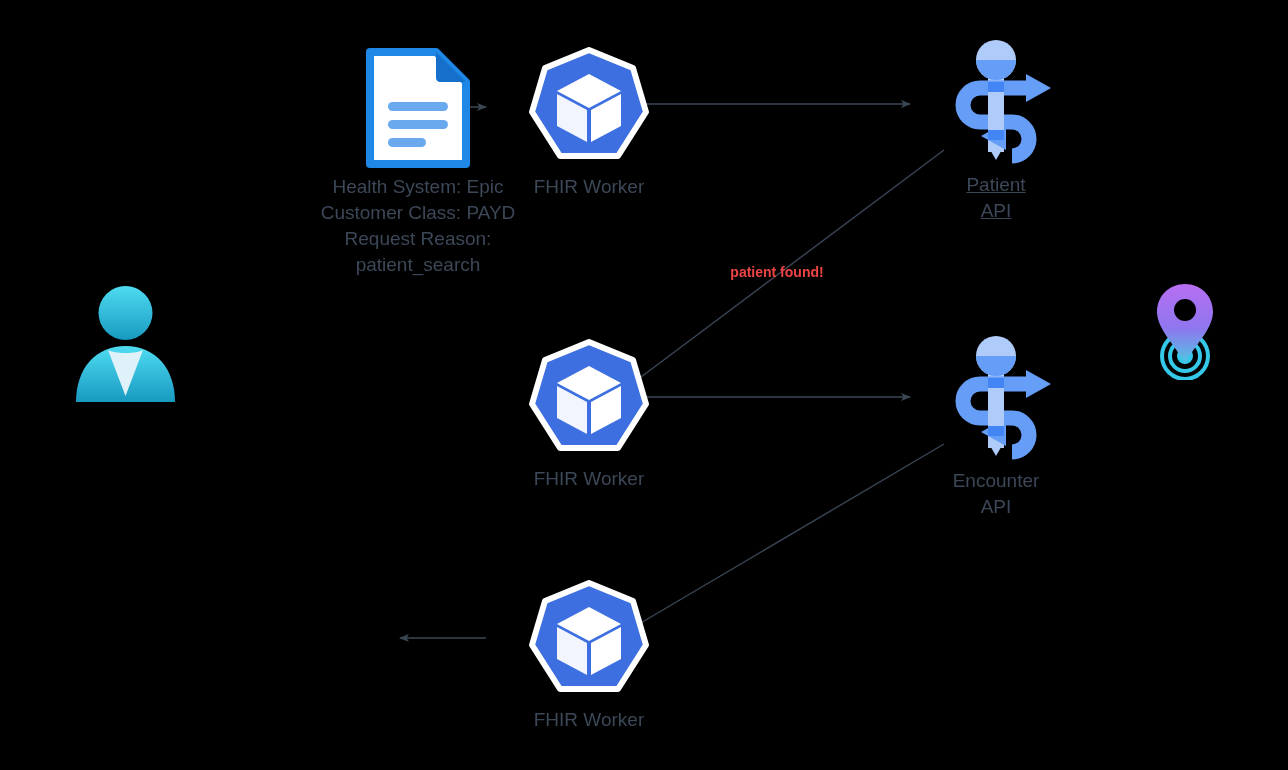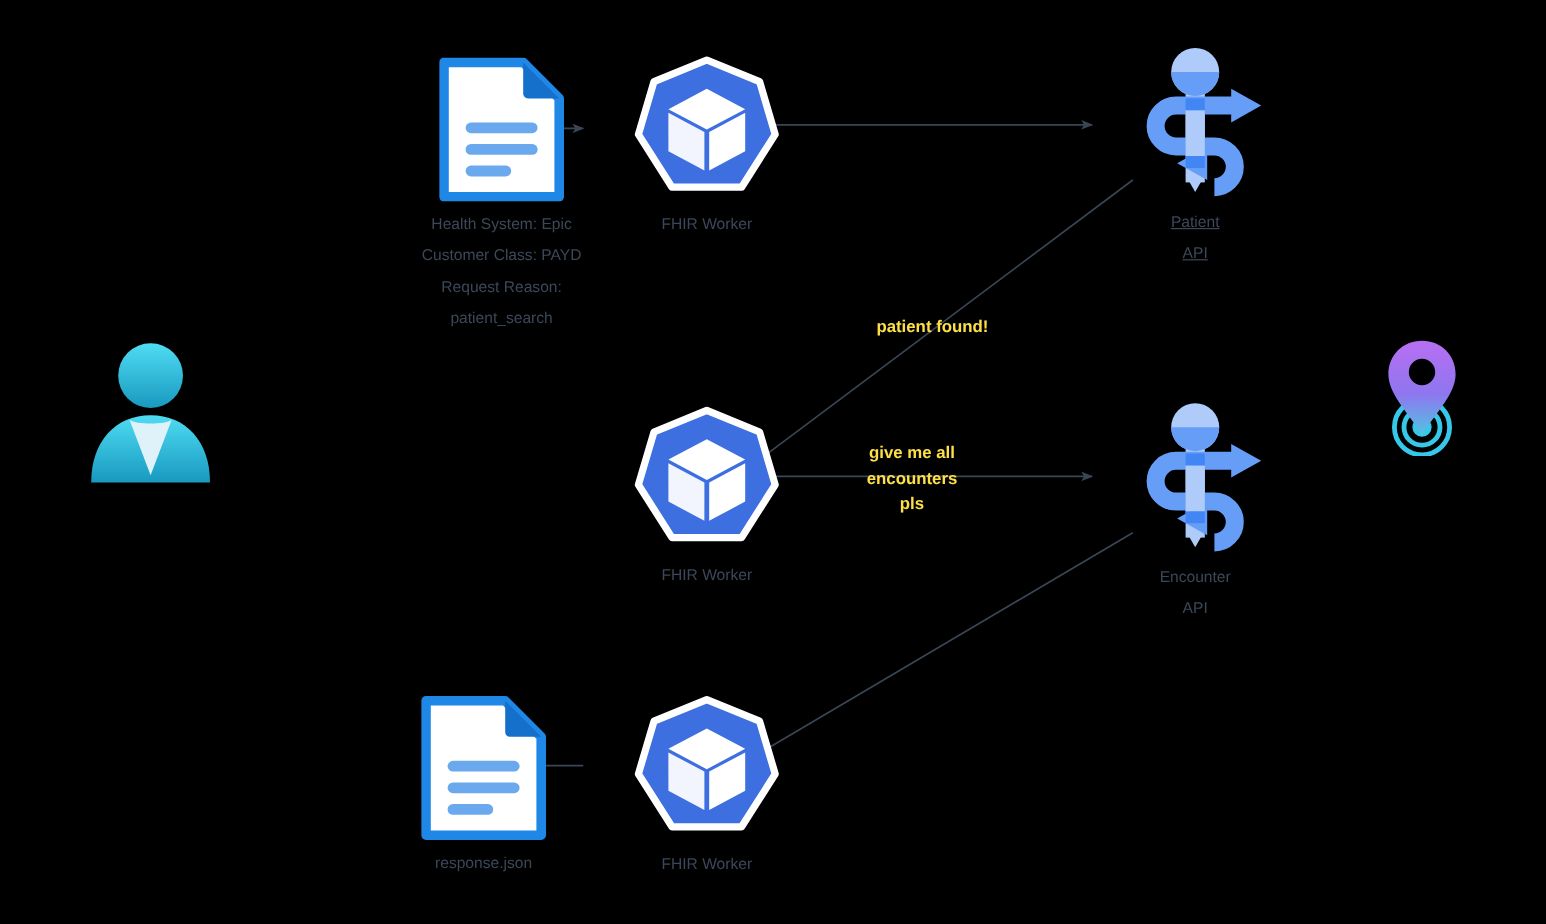--- a/index.html
+++ b/index.html
@@ -17,29 +17,29 @@
   }
   .node {
     position: absolute;
     display: flex;
     flex-direction: column;
     align-items: center;
   }
   .node-label {
     margin-top: 6px;
     color: #3c4858;
-    font-size: 13px;
+    font-size: 19px;
     line-height: 26px;
     text-align: center;
     white-space: pre-line;
     font-family: "Liberation Sans", sans-serif;
   }
   .edge-label {
     position: absolute;
-    color: #fde047;
+    color: #ef4444;
     font-size: 14px;
     font-weight: bold;
     line-height: 21px;
     text-align: center;
     font-family: "Liberation Sans", sans-serif;
     white-space: pre-line;
     pointer-events: none;
   }
   svg.icon { display: block; }
   svg#edges {
@@ -65,23 +65,20 @@
         <line x1="396" y1="107" x2="486" y2="107" marker-end="url(#arrowhead)"></line>
         <line x1="613" y1="104" x2="910" y2="104" marker-end="url(#arrowhead)"></line>
         <line x1="944" y1="150" x2="617" y2="395" marker-end="url(#arrowhead)"></line>
         <line x1="614" y1="397" x2="910" y2="397" marker-end="url(#arrowhead)"></line>
         <line x1="944" y1="444" x2="617" y2="637" marker-end="url(#arrowhead)"></line>
         <line x1="486" y1="638" x2="400" y2="638" marker-end="url(#arrowhead)"></line>
       </g>
   </svg>
 
   <div class="edge-label" style="left:714px; top:262px; width:126px;">patient found!</div>
-  <div class="edge-label" style="left:706px; top:367px; width:108px;">give me all
-encounters
-pls</div>
 
   <div class="node" style="left:68px; top:278px;">
     <svg class="icon" width="115" height="125" viewBox="0 0 115 125">
       <defs>
         <linearGradient id="avatarGrad" x1="0" y1="0" x2="0" y2="1">
           <stop offset="0%" stop-color="#4fdcf2"></stop>
           <stop offset="100%" stop-color="#1899c0"></stop>
         </linearGradient>
       </defs>
       <circle cx="57.5" cy="35" r="27" fill="url(#avatarGrad)"></circle>
@@ -164,30 +161,20 @@
       <path d="M88,36 L113,50 L88,64 Z" fill="#669df6"></path>
       <path d="M68,84 L43,98 L68,112 Z" fill="#669df6"></path>
       <rect x="50" y="44" width="16" height="10" fill="#4285f4"></rect>
       <rect x="50" y="92" width="16" height="10" fill="#4285f4"></rect>
       <rect x="50" y="54" width="16" height="38" fill="#aecbfa"></rect>
     </svg>
     <div class="node-label" style="width:180px;">Encounter
 API</div>
   </div>
 
-  <div class="node" style="left:293px; top:580px;">
-    <svg class="icon" width="104" height="120" viewBox="0 0 104 120">
-      <path d="M4,4 L70,4 L100,34 L100,116 L4,116 Z" fill="#ffffff" stroke="#1f87e5" stroke-width="8" stroke-linejoin="round"></path>
-      <path d="M70,4 L100,34 L74,34 C71.8,34 70,32.2 70,30 Z" fill="#1570cc"></path>
-      <rect x="22" y="54" width="60" height="9" rx="4.5" fill="#6aa9ee"></rect>
-      <rect x="22" y="72" width="60" height="9" rx="4.5" fill="#6aa9ee"></rect>
-      <rect x="22" y="90" width="38" height="9" rx="4.5" fill="#6aa9ee"></rect>
-    </svg>
-    <div class="node-label" style="width:220px;">response.json</div>
-  </div>
 
   <div class="node" style="left:489px; top:579px;">
     <svg class="icon" width="122" height="122" viewBox="0 0 122 122">
       <path d="M61,4 L105,22 L118,66 L90,110 L32,110 L4,66 L17,22 Z" fill="#3d6fe0" stroke="#ffffff" stroke-width="6" stroke-linejoin="round"></path>
       <g fill="#ffffff">
         <path d="M61,28 L93,45 L61,62 L29,45 Z"></path>
         <path d="M29,48 L59,64 L59,96 L29,80 Z" fill="#f2f5fd"></path>
         <path d="M93,48 L63,64 L63,96 L93,80 Z" fill="#ffffff"></path>
       </g>
     </svg>

